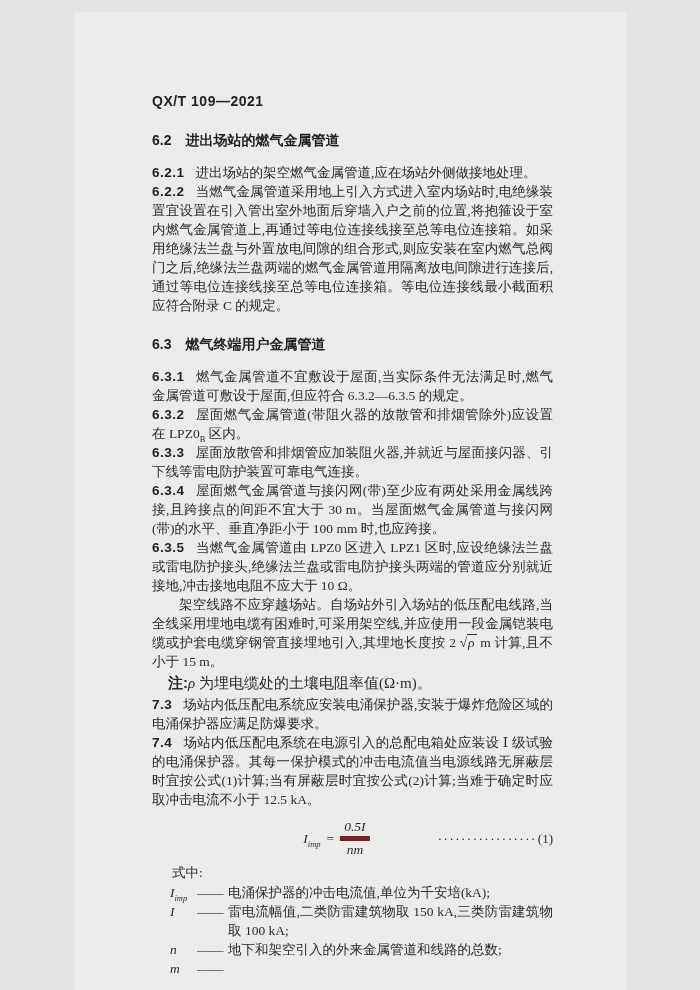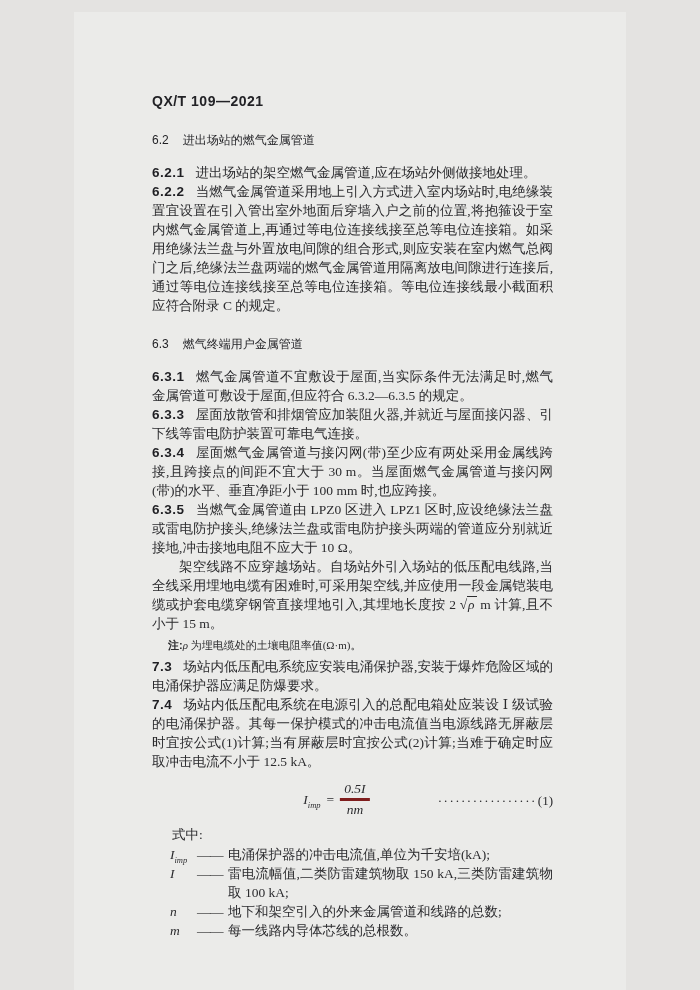--- a/index.html
+++ b/index.html
@@ -22,22 +22,22 @@
   }
   .doc-header {
     font-family: "Liberation Sans", "DejaVu Sans", sans-serif;
     font-weight: bold;
     font-size: 14px;
     letter-spacing: 0.5px;
     color: #222226;
   }
   .heading {
     font-family: "Liberation Sans", "DejaVu Sans", sans-serif;
-    font-weight: normal;
-    font-size: 12px;
+    font-weight: bold;
+    font-size: 14px;
     color: #1f1f23;
     margin: 20px 0 13px 0;
   }
   .heading.major { margin: 24px 0 17px 0; }
   .h-num { margin-right: 14px; }
   p.para {
     margin: 0;
     text-align: justify;
   }
   .num {
@@ -46,21 +46,21 @@
     color: #1f1f23;
     margin-right: 11px;
     letter-spacing: 0.5px;
   }
   .indent { text-indent: 2em; }
   sub.small-sub {
     font-size: 8.5px;
     line-height: 0;
   }
   .note {
-    font-size: 11px;
+    font-size: 15px;
     line-height: 16px;
     margin: 4px 0 4px 16px;
   }
   .note-label {
     font-family: "Liberation Sans", "DejaVu Sans", sans-serif;
     font-weight: bold;
   }
   .ivar { font-style: italic; font-family: "Liberation Serif", serif; }
   .sqrt { white-space: nowrap; }
   .sqrt-sign { font-style: normal; }
@@ -85,21 +85,21 @@
   }
   .f-eq { margin: 0 6px; }
   .frac {
     display: inline-block;
     text-align: center;
     line-height: 16px;
     font-style: italic;
   }
   .f-num {
     display: block;
-    border-bottom: 3px solid #7f1d1d;
+    border-bottom: 5px solid #7f1d1d;
     padding: 0 4px 1px 4px;
   }
   .f-den { display: block; padding-top: 1px; font-family: Liberation Serif, serif; }
   .f-dots {
     position: absolute;
     right: 0;
     top: 12px;
     letter-spacing: 1.5px;
     font-size: 13px;
   }
@@ -136,20 +136,21 @@
   <p class="para"><span class="num">6.2.1</span><span>进出场站的架空燃气金属管道,应在场站外侧做接地处理。</span></p>
 
   <p class="para"><span class="num">6.2.2</span><span>当燃气金属管道采用地上引入方式进入室内场站时,电绝缘装置宜设置在引入管出室外地面后穿墙入户之前的位置,将抱箍设于室内燃气金属管道上,再通过等电位连接线接至总等电位连接箱。如采用绝缘法兰盘与外置放电间隙的组合形式,则应安装在室内燃气总阀门之后,绝缘法兰盘两端的燃气金属管道用隔离放电间隙进行连接后,通过等电位连接线接至总等电位连接箱。等电位连接线最小截面积应符合附录 C 的规定。</span></p>
 
   <div class="heading">
     <span class="h-num">6.3</span><span class="h-title">燃气终端用户金属管道</span>
   </div>
 
   <p class="para"><span class="num">6.3.1</span><span>燃气金属管道不宜敷设于屋面,当实际条件无法满足时,燃气金属管道可敷设于屋面,但应符合 6.3.2—6.3.5 的规定。</span></p>
 
+  <p class="para"><span class="num">6.3.2</span><span>屋面燃气金属管道(带阻火器的放散管和排烟管除外)应设置在 LPZ0</span><sub class="small-sub">B</sub><span> 区内。</span></p>
 
   <p class="para"><span class="num">6.3.3</span><span>屋面放散管和排烟管应加装阻火器,并就近与屋面接闪器、引下线等雷电防护装置可靠电气连接。</span></p>
 
   <p class="para"><span class="num">6.3.4</span><span>屋面燃气金属管道与接闪网(带)至少应有两处采用金属线跨接,且跨接点的间距不宜大于 30 m。当屋面燃气金属管道与接闪网(带)的水平、垂直净距小于 100 mm 时,也应跨接。</span></p>
 
   <p class="para"><span class="num">6.3.5</span><span>当燃气金属管道由 LPZ0 区进入 LPZ1 区时,应设绝缘法兰盘或雷电防护接头,绝缘法兰盘或雷电防护接头两端的管道应分别就近接地,冲击接地电阻不应大于 10 Ω。</span></p>
 
 
 
 
@@ -187,16 +188,15 @@
     <span class="var-desc">雷电流幅值,二类防雷建筑物取 150 kA,三类防雷建筑物取 100 kA;</span>
   </div>
   <div class="var-row">
     <span class="var-sym"><i>n</i><sub class="small-sub"></sub></span>
     <span class="var-dash">——</span>
     <span class="var-desc">地下和架空引入的外来金属管道和线路的总数;</span>
   </div>
   <div class="var-row">
     <span class="var-sym"><i>m</i><sub class="small-sub"></sub></span>
     <span class="var-dash">——</span>
-    <span class="var-desc">每一线路内导体芯线的总根数。</span>
   </div>
 
 </div>
 
 </body></html>

